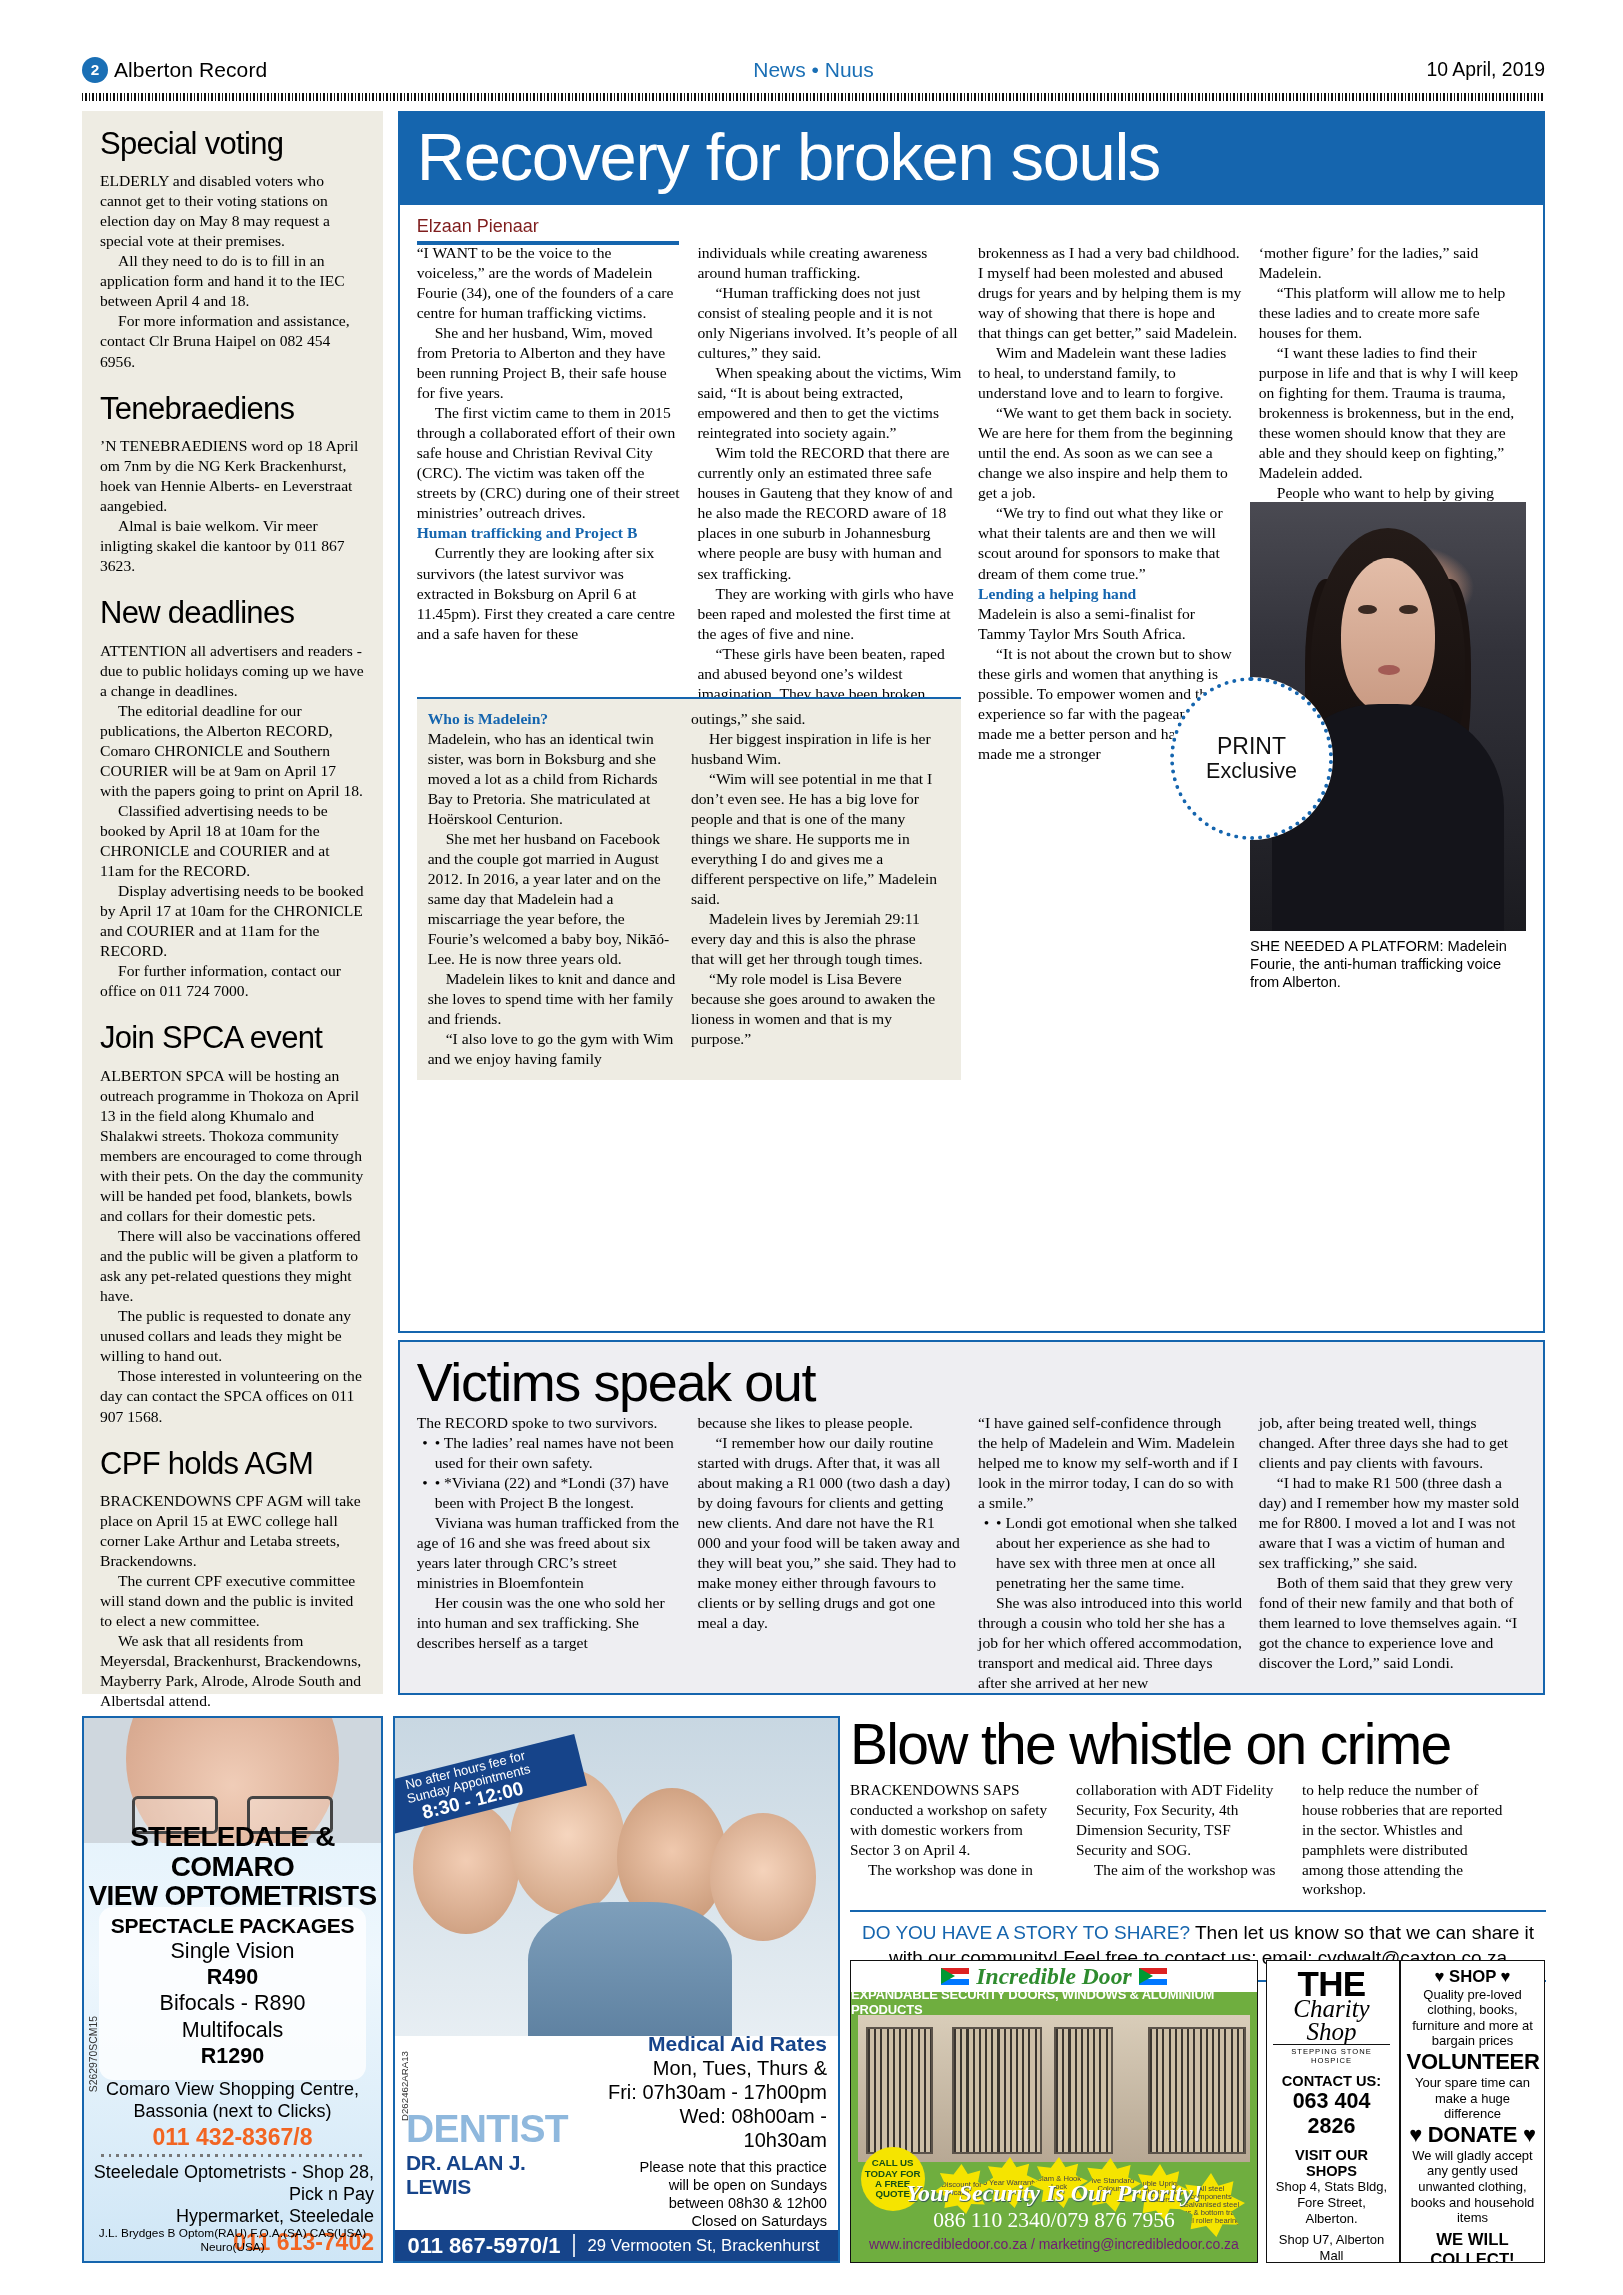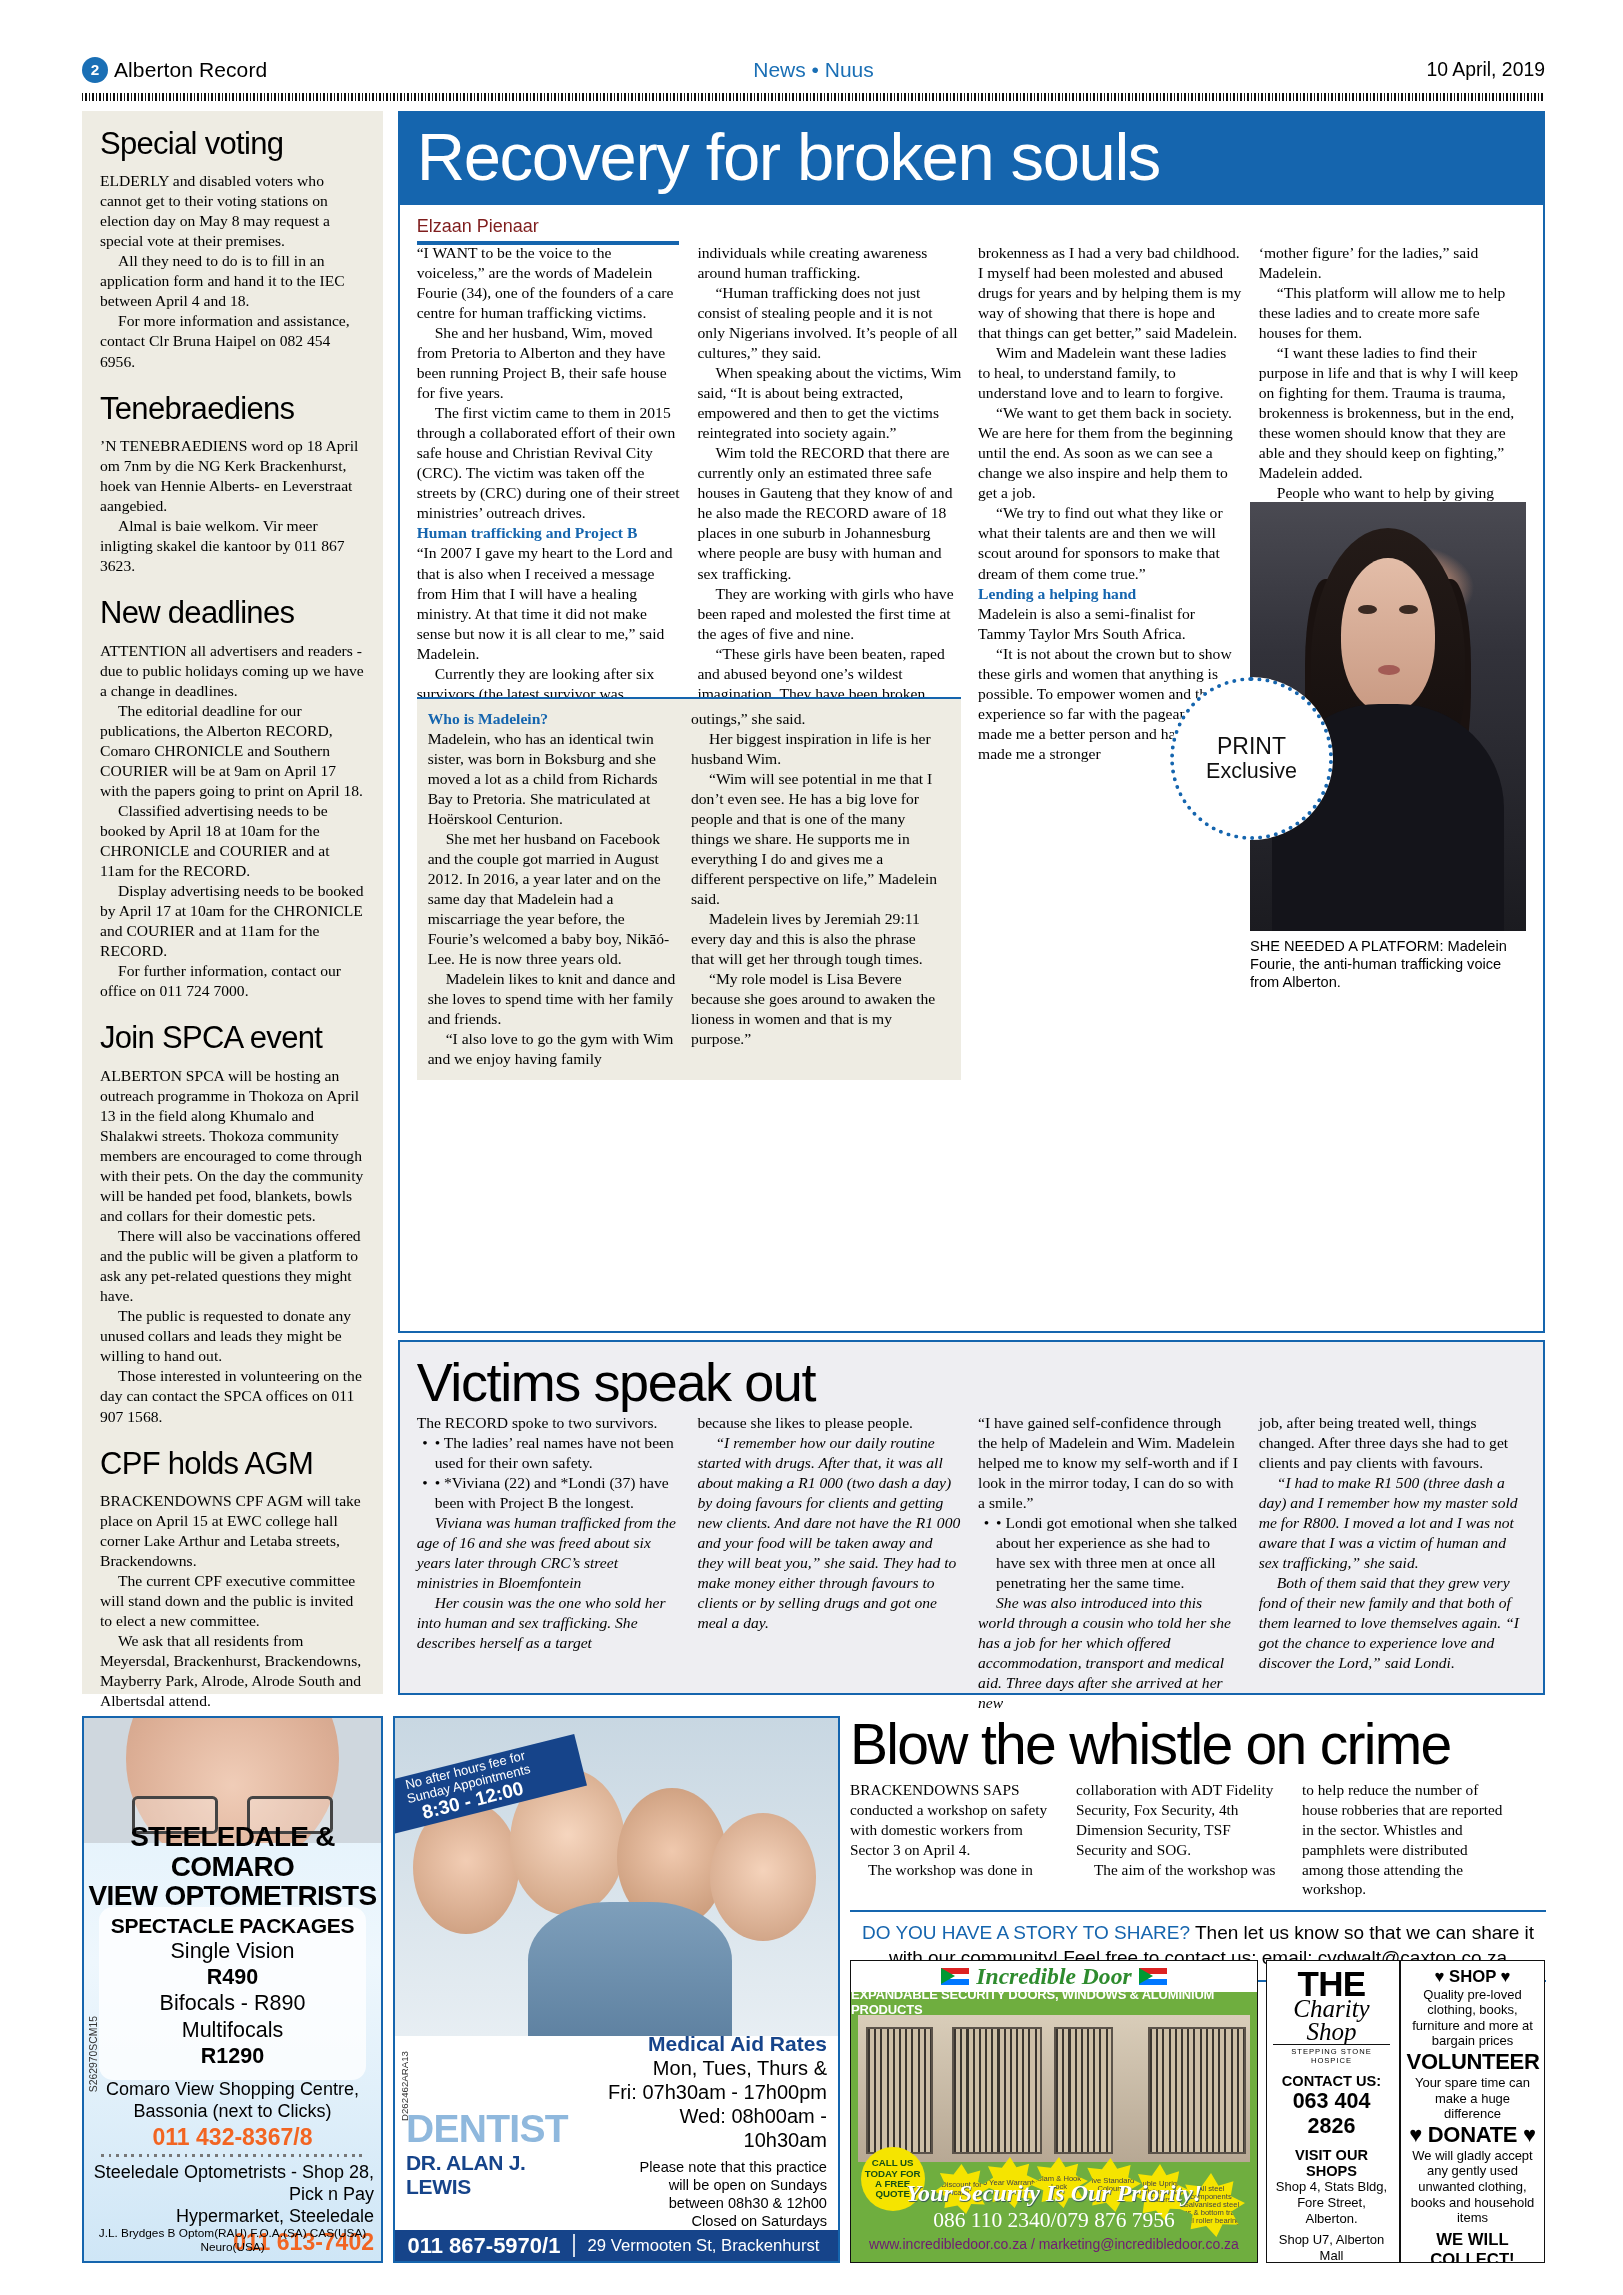--- a/index.html
+++ b/index.html
@@ -70,21 +70,21 @@
   .print-badge span{font-family:"Liberation Sans",sans-serif;font-size:23px;color:#111;line-height:1.12;}
   .print-badge span.two{font-size:21.5px;}
 
   
   .victims{position:absolute;left:398px;top:1340px;width:1147px;height:355px;background:#eeeef2;
     border:2.1px solid #1565ae;box-sizing:border-box;padding:12.5px 16.7px;}
   .victims h2{margin:0 0 4.2px 0;font-family:"Liberation Sans",sans-serif;font-weight:normal;font-size:54px;letter-spacing:-1.4px;line-height:1;}
   .v-cols{display:flex;gap:16.7px;margin-top:4.2px;}
   .v-cols .col{width:264px;}
   .v-cols p{margin:0;font-size:15.6px;line-height:1.285;}
-  .v-cols p.ind{text-indent:18px;font-style:italic;}
+  .v-cols p.ind{text-indent:18px;}
   .v-cols p.bul{text-indent:0;padding-left:18px;position:relative;}
   .v-cols p.bul:before{content:"\2022";position:absolute;left:5.6px;}
 
   
   .whistle{position:absolute;left:850px;top:1716px;width:696px;}
   .whistle h2{margin:0 0 7px 0;font-family:"Liberation Sans",sans-serif;font-weight:normal;font-size:57px;letter-spacing:-1.7px;line-height:1;}
   .w-cols{display:flex;gap:18px;}
   .w-cols .col{width:208px;}
   .w-cols p{margin:0;font-size:15.3px;line-height:1.3;}
   .w-cols p.ind{text-indent:18px;}
@@ -232,21 +232,20 @@
       <p class="byline">Elzaan Pienaar</p>
       <div class="byline-rule"></div>
     </div>
 
     <div class="colwrap">
       <div class="col">
         <p>“I WANT to be the voice to the voiceless,” are the words of Madelein Fourie (34), one of the founders of a care centre for human trafficking victims.</p>
         <p class="ind">She and her husband, Wim, moved from Pretoria to Alberton and they have been running Project B, their safe house for five years.</p>
         <p class="ind">The first victim came to them in 2015 through a collaborated effort of their own safe house and Christian Revival City (CRC). The victim was taken off the streets by (CRC) during one of their street ministries’ outreach drives.</p>
         <p class="subhead">Human trafficking and Project B</p>
-        <p>“In 2007 I gave my heart to the Lord and that is also when I received a message from Him that I will have a healing ministry. At that time it did not make sense but now it is all clear to me,” said Madelein.</p>
         <p class="ind">Currently they are looking after six survivors (the latest survivor was extracted in Boksburg on April 6 at 11.45pm). First they created a care centre and a safe haven for these</p>
       </div>
       <div class="col">
         <p>individuals while creating awareness around human trafficking.</p>
         <p class="ind">“Human trafficking does not just consist of stealing people and it is not only Nigerians involved. It’s people of all cultures,” they said.</p>
         <p class="ind">When speaking about the victims, Wim said, “It is about being extracted, empowered and then to get the victims reintegrated into society again.”</p>
         <p class="ind">Wim told the RECORD that there are currently only an estimated three safe houses in Gauteng that they know of and he also made the RECORD aware of 18 places in one suburb in Johannesburg where people are busy with human and sex trafficking.</p>
         <p class="ind">They are working with girls who have been raped and molested the first time at the ages of five and nine.</p>
         <p class="ind">“These girls have been beaten, raped and abused beyond one’s wildest imagination. They have been broken down physically and emotionally,” said Madelein.</p>
         <p class="subhead">Finding themselves again</p>

